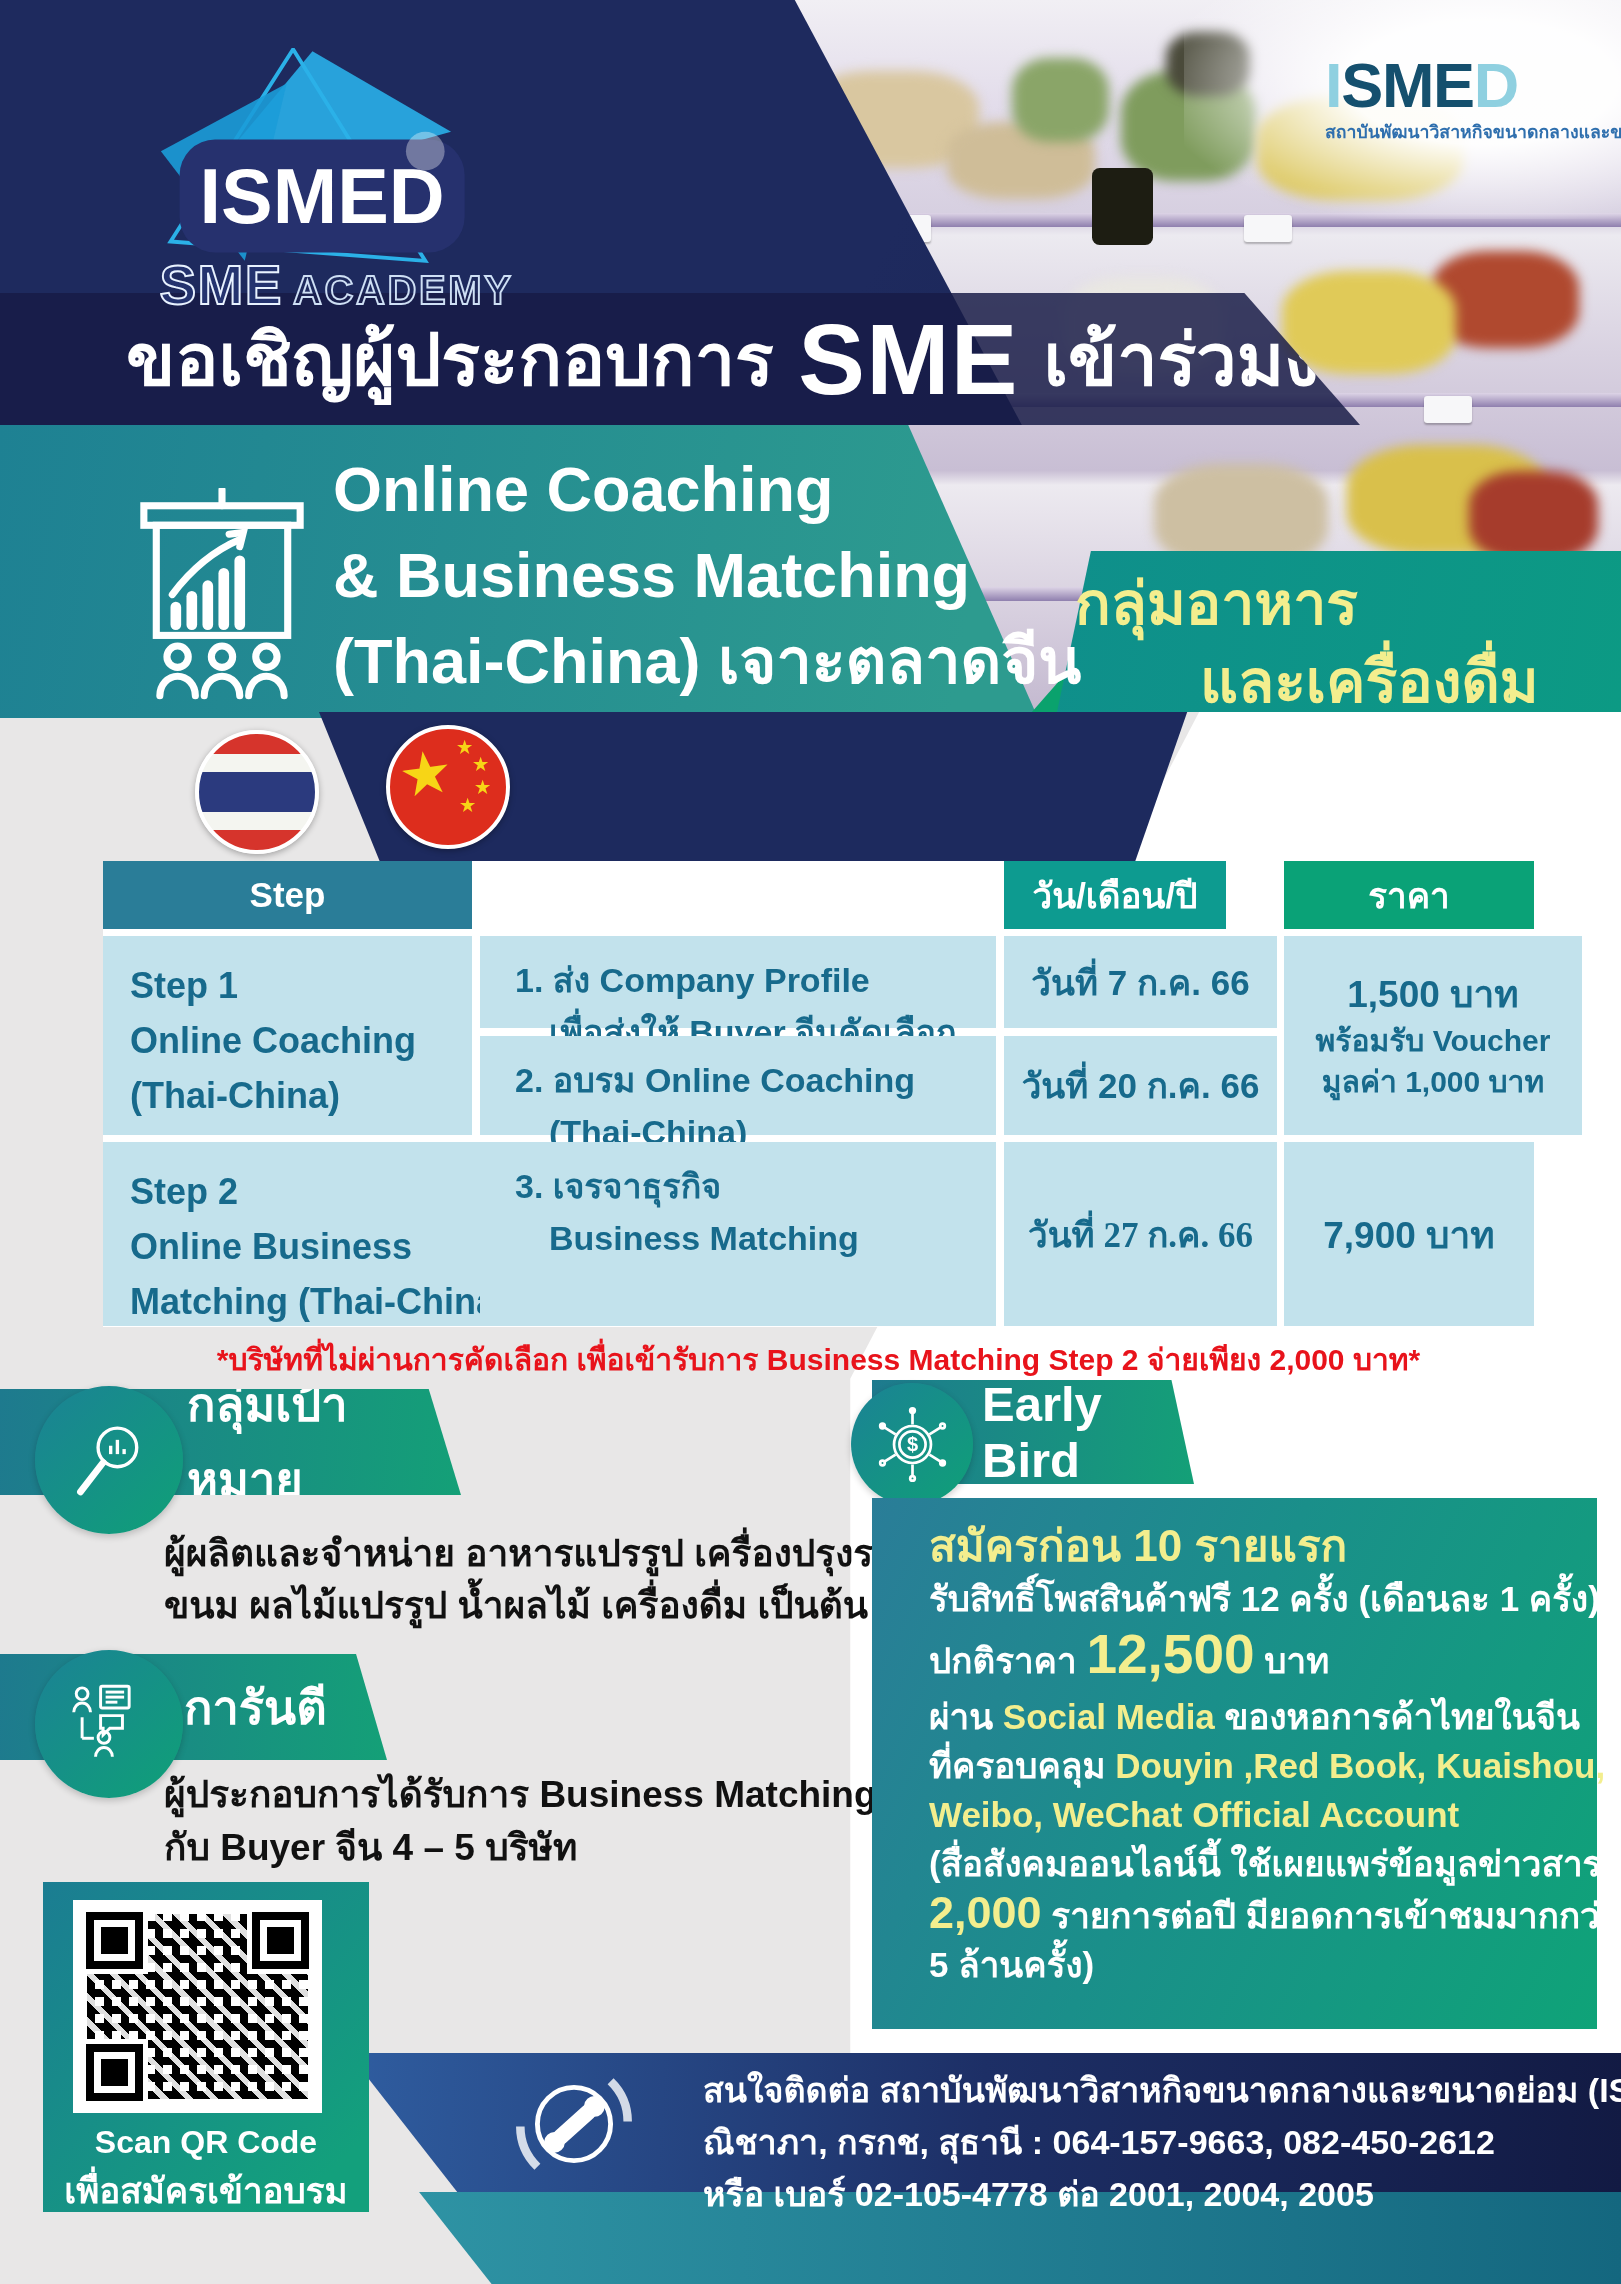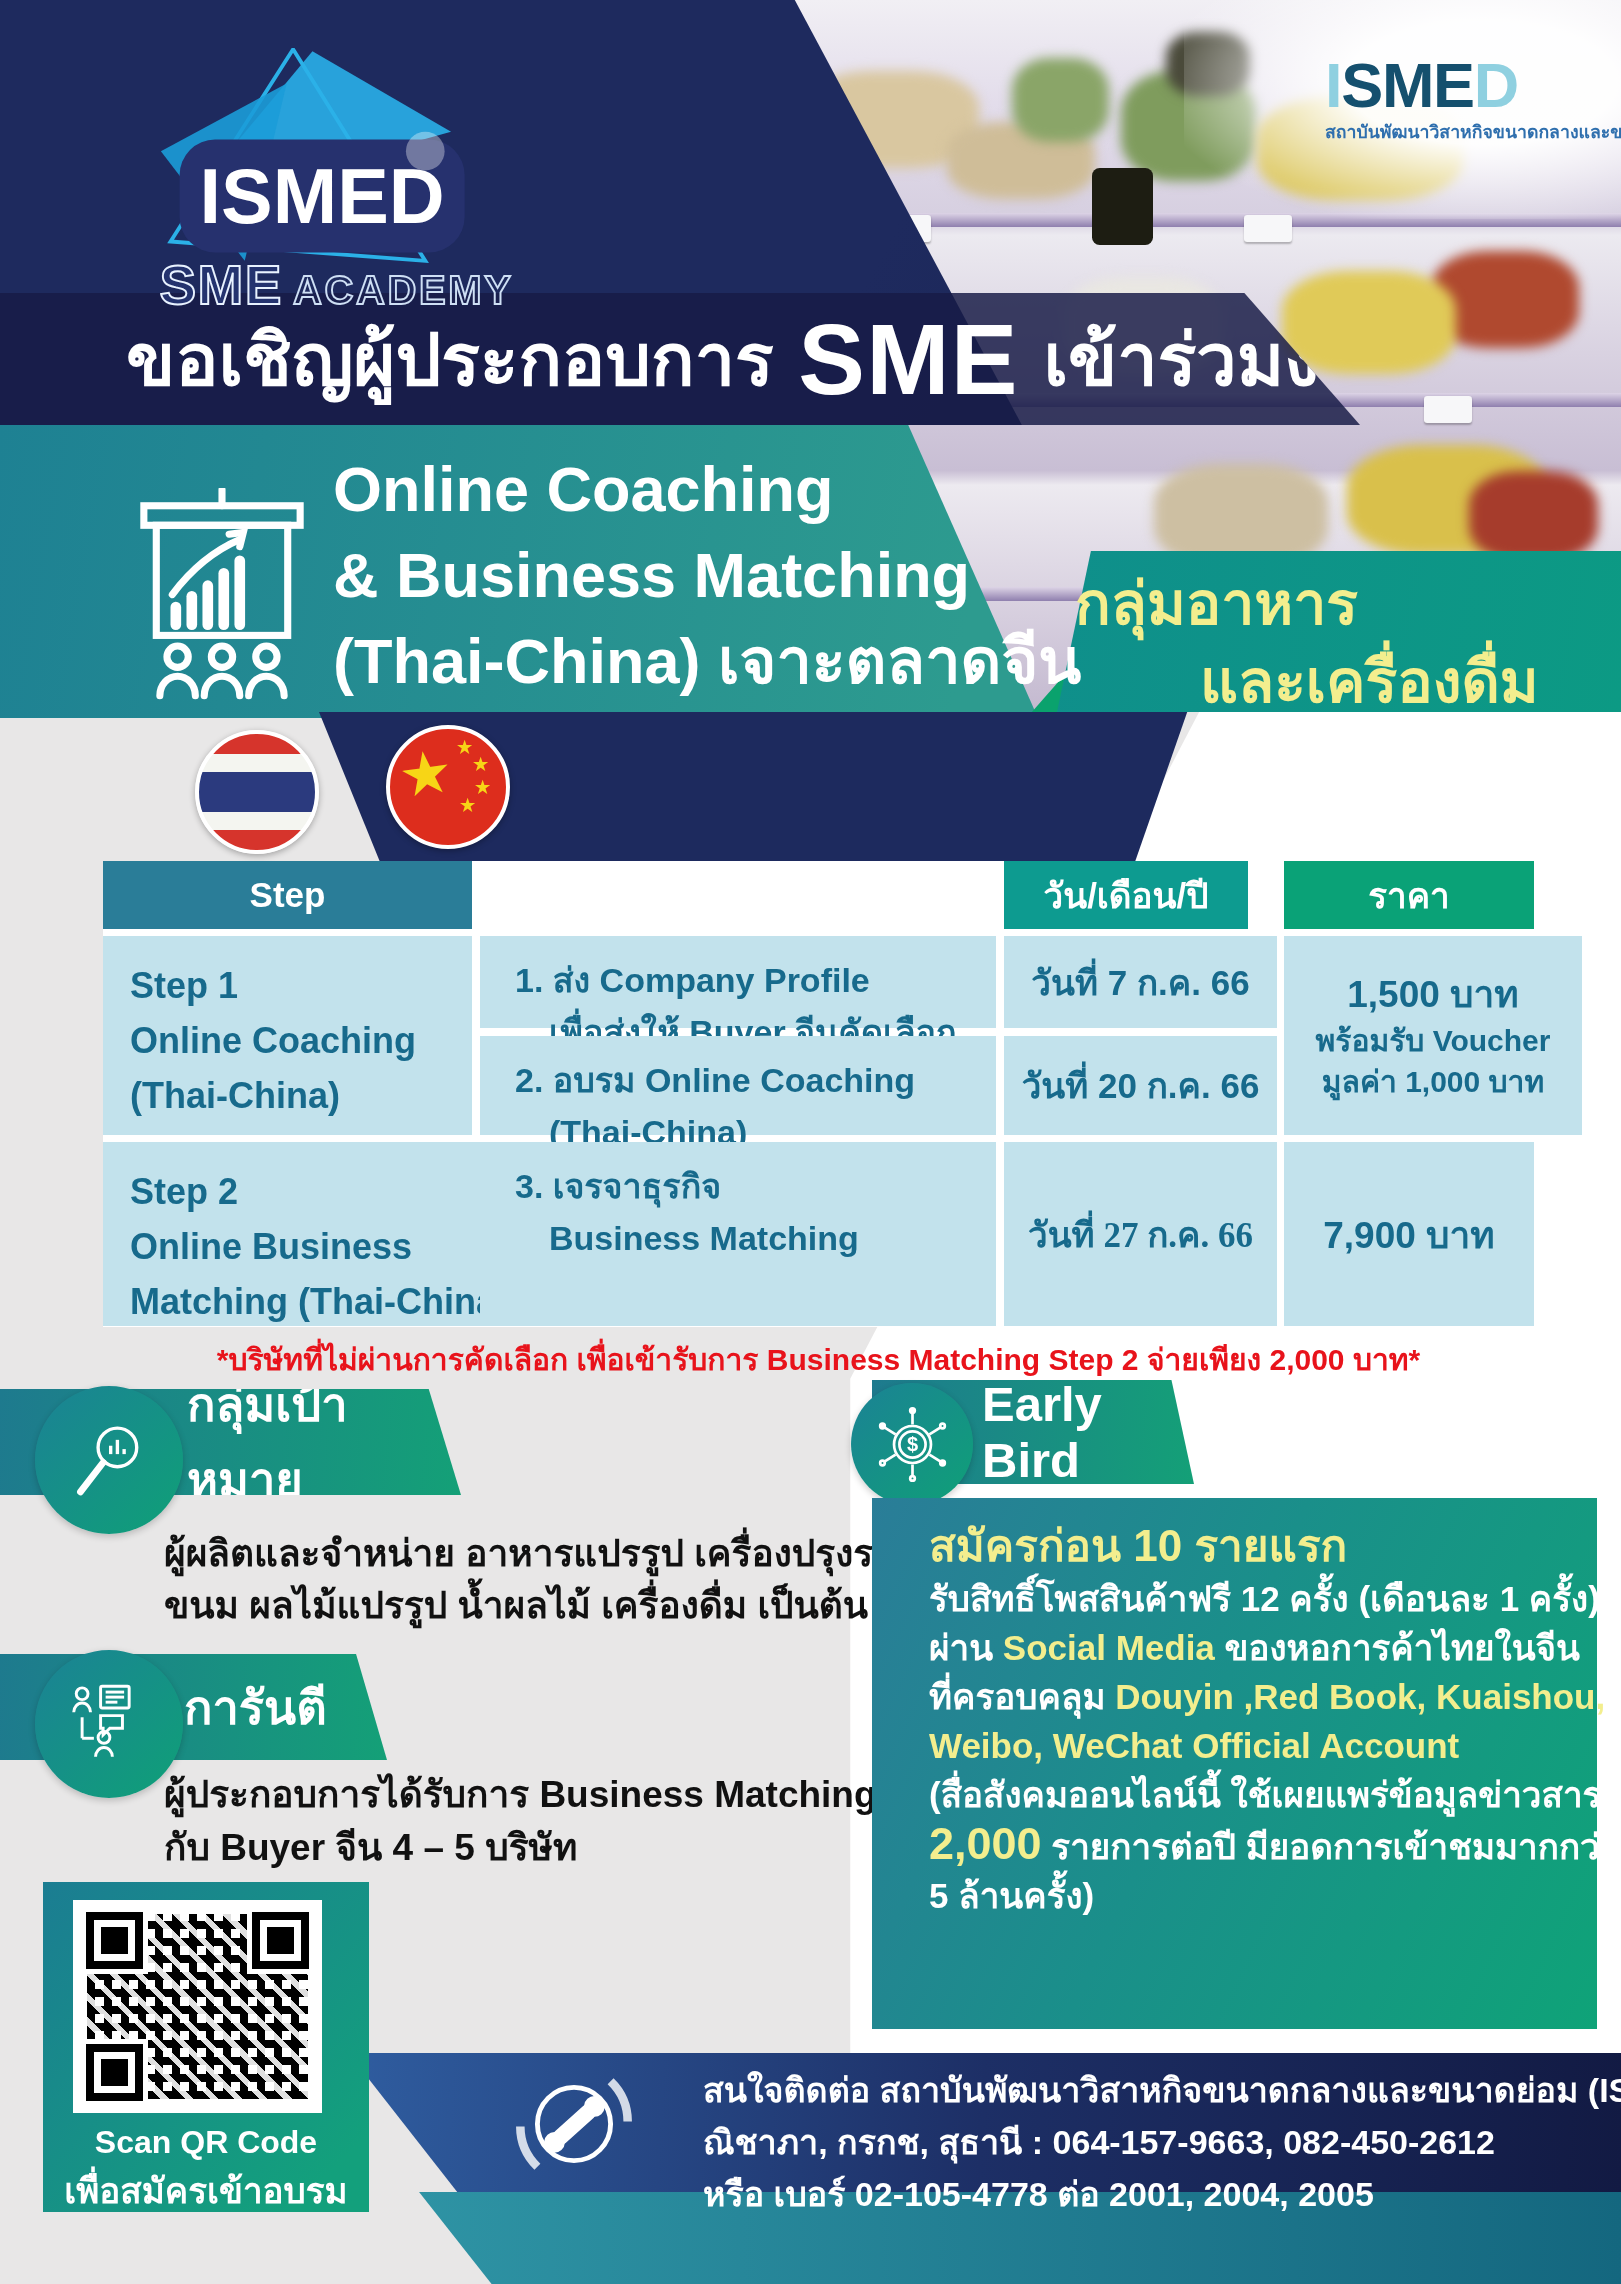--- a/index.html
+++ b/index.html
@@ -58,21 +58,21 @@
   .flag-cn{left:386px;top:725px;width:116px;height:116px;background:#dd2d1d;}
   .flag-cn .big-star{position:absolute;left:11.6px;top:18px;font-size:53px;color:#f7d516;transform:rotate(-8deg);line-height:1;}
   .flag-cn .s{position:absolute;font-size:17px;color:#f7d516;line-height:1;}
   .s1{left:67px;top:10.3px;} .s2{left:83px;top:27px;} .s3{left:85px;top:50px;} .s4{left:70px;top:68px;}
 
   
   .tbl-back{left:103px;top:861px;width:1431px;height:466px;background:#fff;}
   .th{color:#fff;font-size:35px;display:flex;align-items:center;justify-content:center;}
   .th1{left:103px;top:861px;width:369px;height:68px;background:#2a7d98;}
   .th2{left:480px;top:861px;width:516px;height:68px;background:#1f8092;}
-  .th3{left:1004px;top:861px;width:244px;height:68px;background:#0d9b90;}
+  .th3{left:1004px;top:861px;width:222px;height:68px;background:#0d9b90;}
   .th4{left:1284px;top:861px;width:250px;height:68px;background:#0aa277;}
   .cell{background:#c2e2ec;color:#176a8c;box-sizing:border-box;}
   .step-cell{padding:22px 13px 0 27px;font-size:36px;line-height:55px;}
   .act-cell{padding:18px 13px 0 35px;font-size:34px;line-height:52px;}
   .act-cell .ind{padding-left:34px;}
   .date-cell{display:flex;align-items:center;justify-content:center;font-size:35px;}
   .price-cell{display:flex;flex-direction:column;align-items:center;justify-content:center;text-align:center;}
   .price-big{font-size:37px;line-height:50px;}
   .price-sub{font-size:30px;line-height:41px;}
   .c-step1{left:103px;top:936px;width:369px;height:199px;}
@@ -323,20 +323,23 @@
       <line x1="28" y1="63" x2="14" y2="72"></line>
         <circle cx="11" cy="74" r="3"></circle>
       <line x1="28" y1="37" x2="14" y2="28"></line>
         <circle cx="11" cy="26" r="3" fill="#fff"></circle>
     </svg>
   </div>
 
   <div class="abs promo-box nowrap">
     <div class="gb-l1">สมัครก่อน 10 รายแรก</div>
     <div class="gb-line">รับสิทธิ์โพสสินค้าฟรี 12 ครั้ง (เดือนละ 1 ครั้ง)</div>
+    <div class="gb-l3">
+      <span>ปกติราคา </span><span class="gb-price">12,500</span><span> บาท</span>
+    </div>
     <div class="gb-line">
       <span>ผ่าน </span><span class="gb-hl">Social Media</span><span> ของหอการค้าไทยในจีน</span>
     </div>
     <div class="gb-line">
       <span>ที่ครอบคลุม </span><span class="gb-hl">Douyin ,Red Book, Kuaishou,</span>
     </div>
     <div class="gb-line gb-hl">Weibo, WeChat Official Account</div>
     <div class="gb-line">(สื่อสังคมออนไลน์นี้ ใช้เผยแพร่ข้อมูลข่าวสาร</div>
     <div class="gb-line">
       <span class="gb-hl gb-big">2,000</span><span> รายการต่อปี มียอดการเข้าชมมากกว่า</span>

